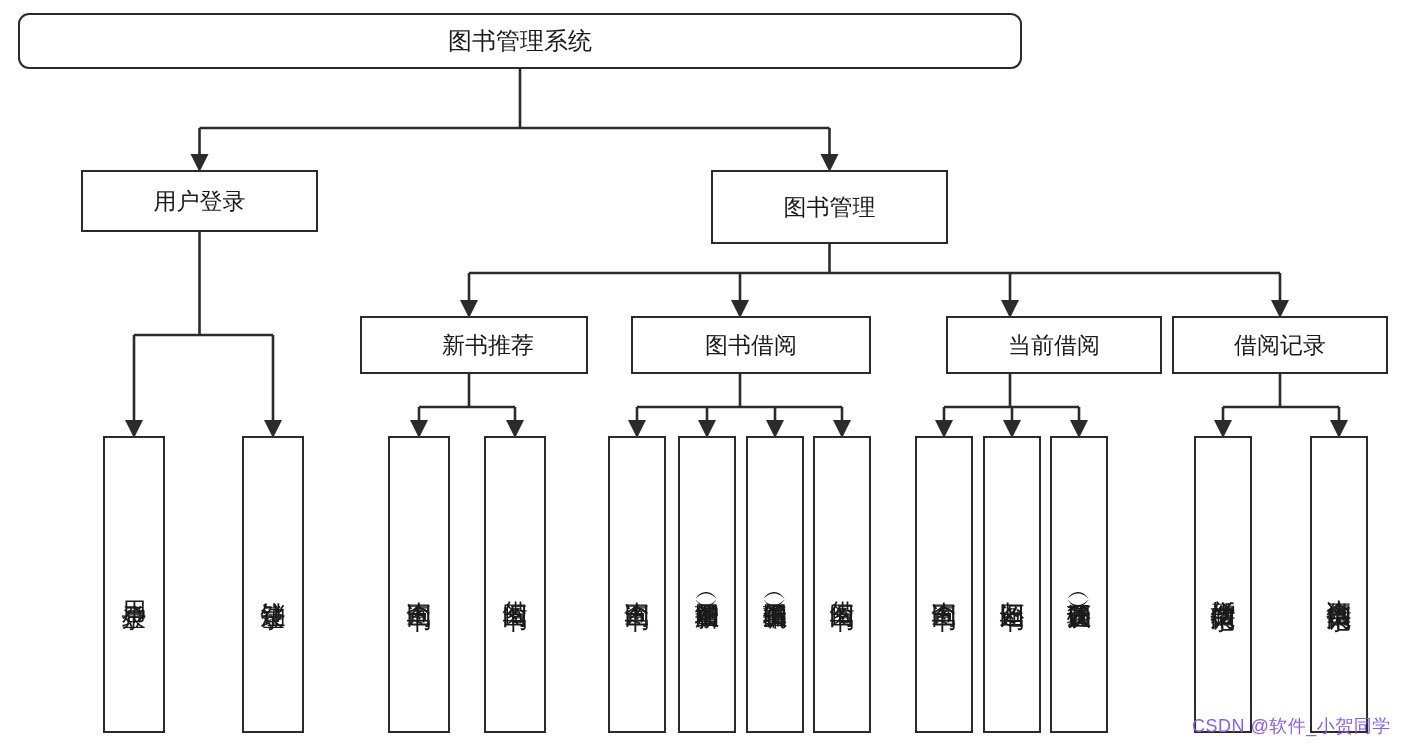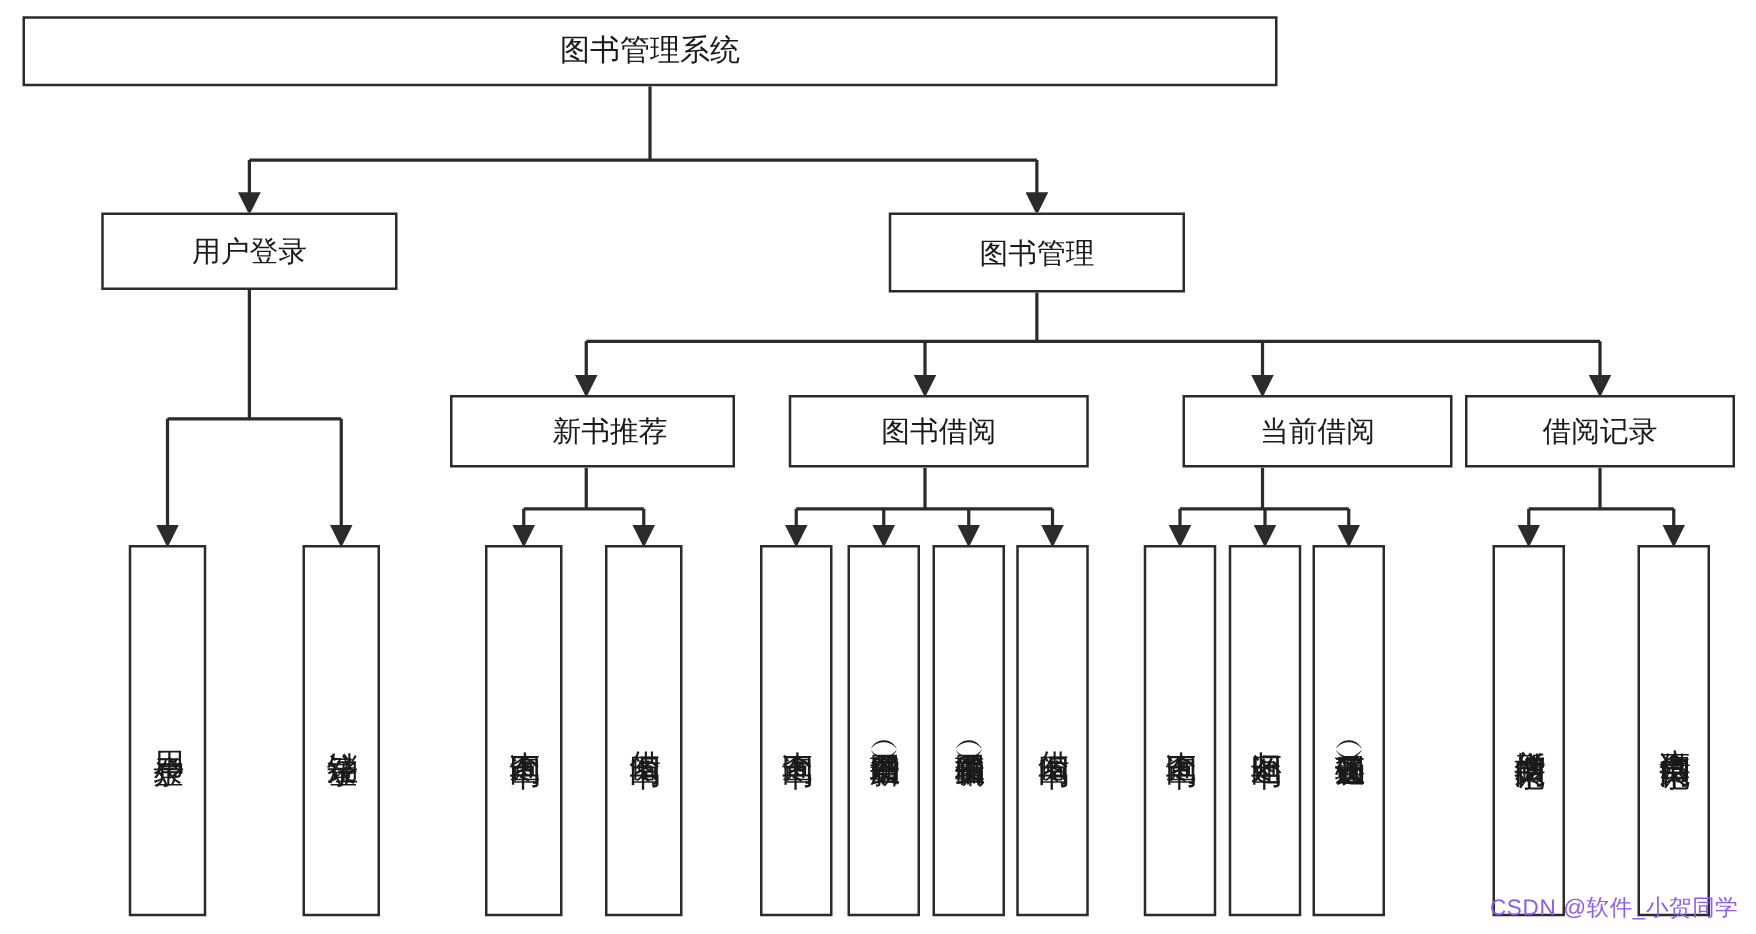--- a/index.html
+++ b/index.html
@@ -116,27 +116,27 @@
         <line x1="1012" y1="407" x2="1012" y2="435" marker-end="url(#arrow)"></line>
         <line x1="1079" y1="407" x2="1079" y2="435" marker-end="url(#arrow)"></line>
         <line x1="1280" y1="374" x2="1280" y2="407"></line>
         <line x1="1223" y1="407" x2="1339" y2="407"></line>
         <line x1="1223" y1="407" x2="1223" y2="435" marker-end="url(#arrow)"></line>
         <line x1="1339" y1="407" x2="1339" y2="435" marker-end="url(#arrow)"></line>
       </g>
   </svg>
 
   <div id="nodes-layer">
-      <div class="node h root" style="left: 18px; top: 13px; width: 1004px; height: 56px;">
+      <div class="node h root" style="left: 18px; top: 13px; width: 1004px; height: 56px; border-radius: 11px;">
         <span class="label">图书管理系统</span>
       </div>
       <div class="node h" style="left: 81px; top: 170px; width: 237px; height: 62px;">
         <span class="label">用户登录</span>
       </div>
-      <div class="node h" style="left: 711px; top: 170px; width: 237px; height: 64px;">
+      <div class="node h" style="left: 711px; top: 170px; width: 237px; height: 74px;">
         <span class="label">图书管理</span>
       </div>
       <div class="node h" style="left: 360px; top: 316px; width: 228px; height: 58px; padding-left: 28px;">
         <span class="label">新书推荐</span>
       </div>
       <div class="node h" style="left: 631px; top: 316px; width: 240px; height: 58px;">
         <span class="label">图书借阅</span>
       </div>
       <div class="node h" style="left: 902px; top: 316px; width: 216px; height: 58px; margin-left: 44px;">
         <span class="label">当前借阅</span>

